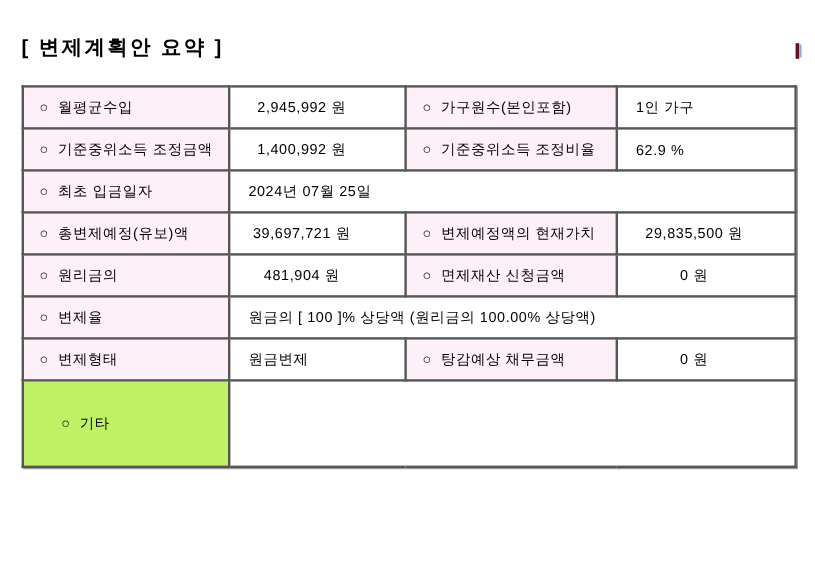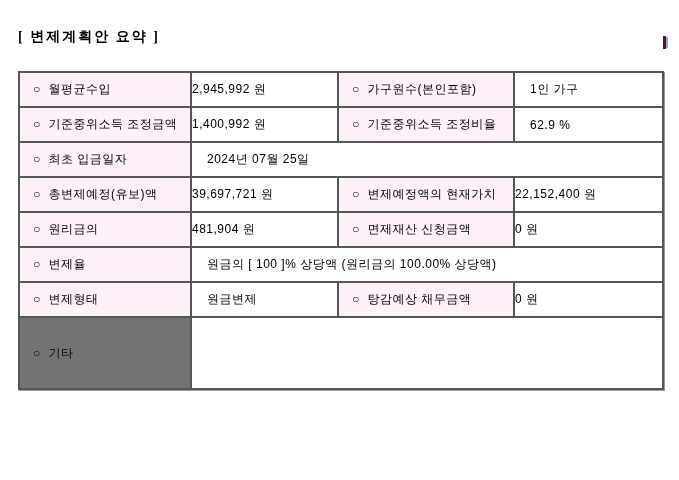--- a/index.html
+++ b/index.html
@@ -15,25 +15,24 @@
     width:679px;height:480px;
     background:#ffffff;
     position:relative;
     overflow:hidden;
     font-family:"Liberation Sans","DejaVu Sans",sans-serif;
     color:var(--txt);
   }
   .page-title{
     position:absolute;
     left:18px;top:28px;
-    font-size:14px;
+    font-size:17px;
     font-weight:bold;
     letter-spacing:2px;
     white-space:pre;
-    font-family:Liberation Serif, serif;
   }
   .edge-mark{
     position:absolute;
     left:663px;top:36px;
     width:5px;height:13px;
     display:flex;
   }
   .edge-mark .red{width:3px;height:13px;}
   .edge-mark .blue{width:2px;height:11px;margin-top:1px;}
   table.summary{
@@ -54,33 +53,33 @@
     overflow:hidden;
     vertical-align:middle;
     padding:0;
   }
   td.label{
     background:var(--label-bg);
     text-align:left;
     padding-left:13px;
   }
   td.label-plain{
-    background:#737373;
+    background:#bef264;
     text-align:left;
-    padding-left:13px;
+    padding-left:31px;
   }
   td.text{
     background:#ffffff;
     text-align:left;
     padding-left:15px;
     margin-top:44px;
   }
   td.amount{
     background:#ffffff;
-    text-align:left;
+    text-align:center;
     padding-right:26px;
   }
   td.amount:last-child{
     padding-right:20px;
   }
   tr:last-child td.cell{
     height:72px;
   }
 </style>
 </head>
@@ -114,21 +113,21 @@
         <td class="cell text">62.9 %</td>
       </tr>
       <tr>
         <td class="cell label">○  최초 입금일자</td>
         <td class="cell text" colspan="3">2024년 07월 25일</td>
       </tr>
       <tr>
         <td class="cell label">○  총변제예정(유보)액</td>
         <td class="cell amount">39,697,721 원</td>
         <td class="cell label">○  변제예정액의 현재가치</td>
-        <td class="cell amount">22,152,400 원</td>
+        <td class="cell amount">29,835,500 원</td>
       </tr>
       <tr>
         <td class="cell label">○  원리금의</td>
         <td class="cell amount">481,904 원</td>
         <td class="cell label">○  면제재산 신청금액</td>
         <td class="cell amount">0 원</td>
       </tr>
       <tr>
         <td class="cell label">○  변제율</td>
         <td class="cell text" colspan="3">원금의 [ 100 ]% 상당액 (원리금의 100.00% 상당액)</td>

